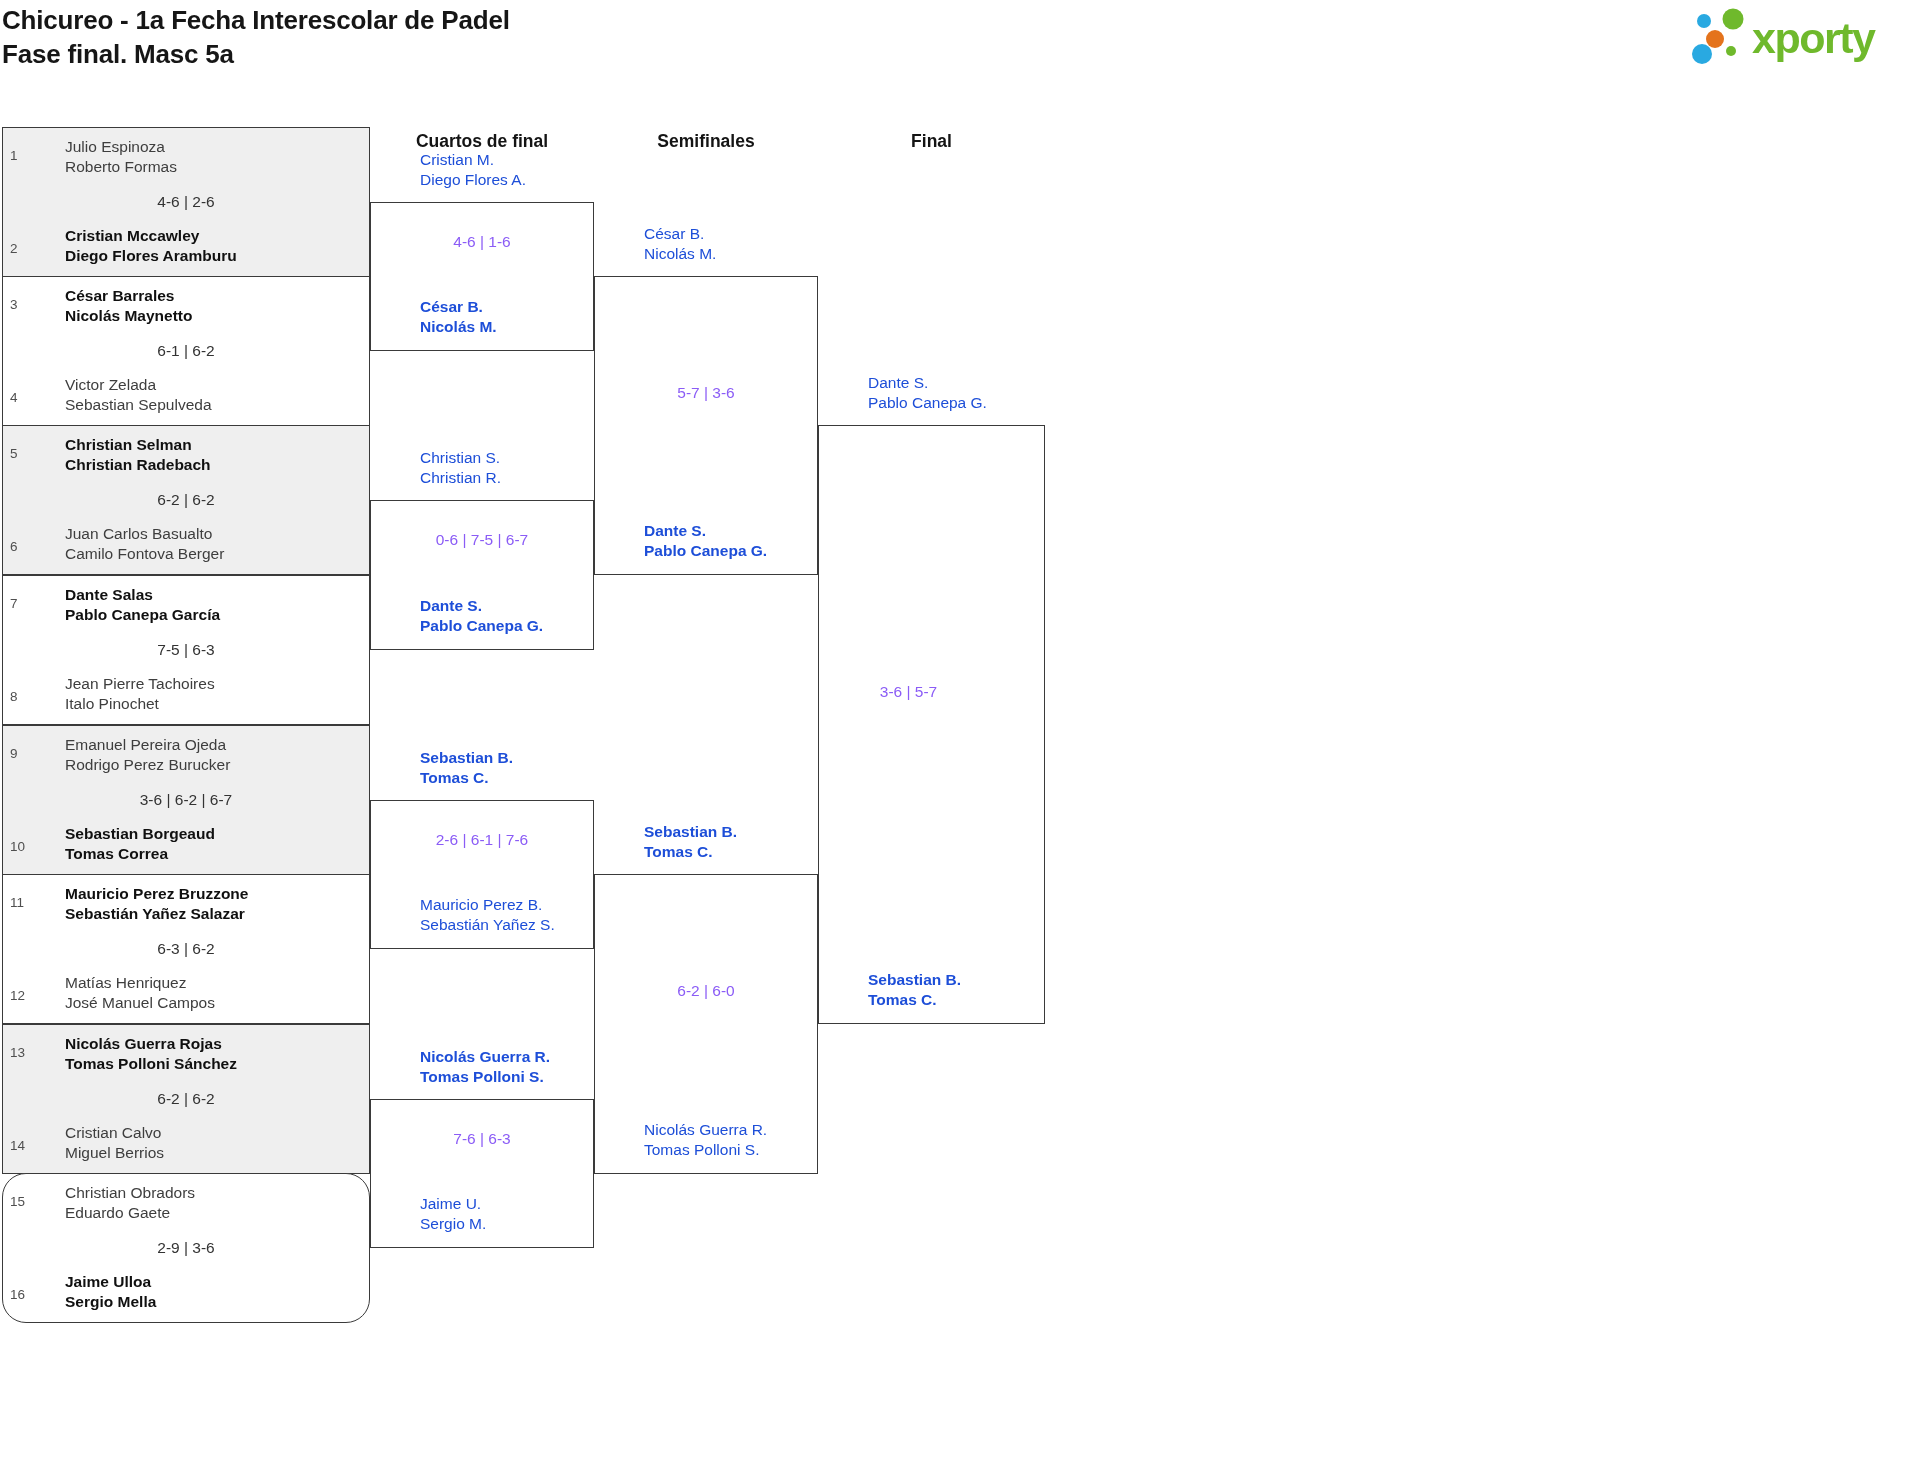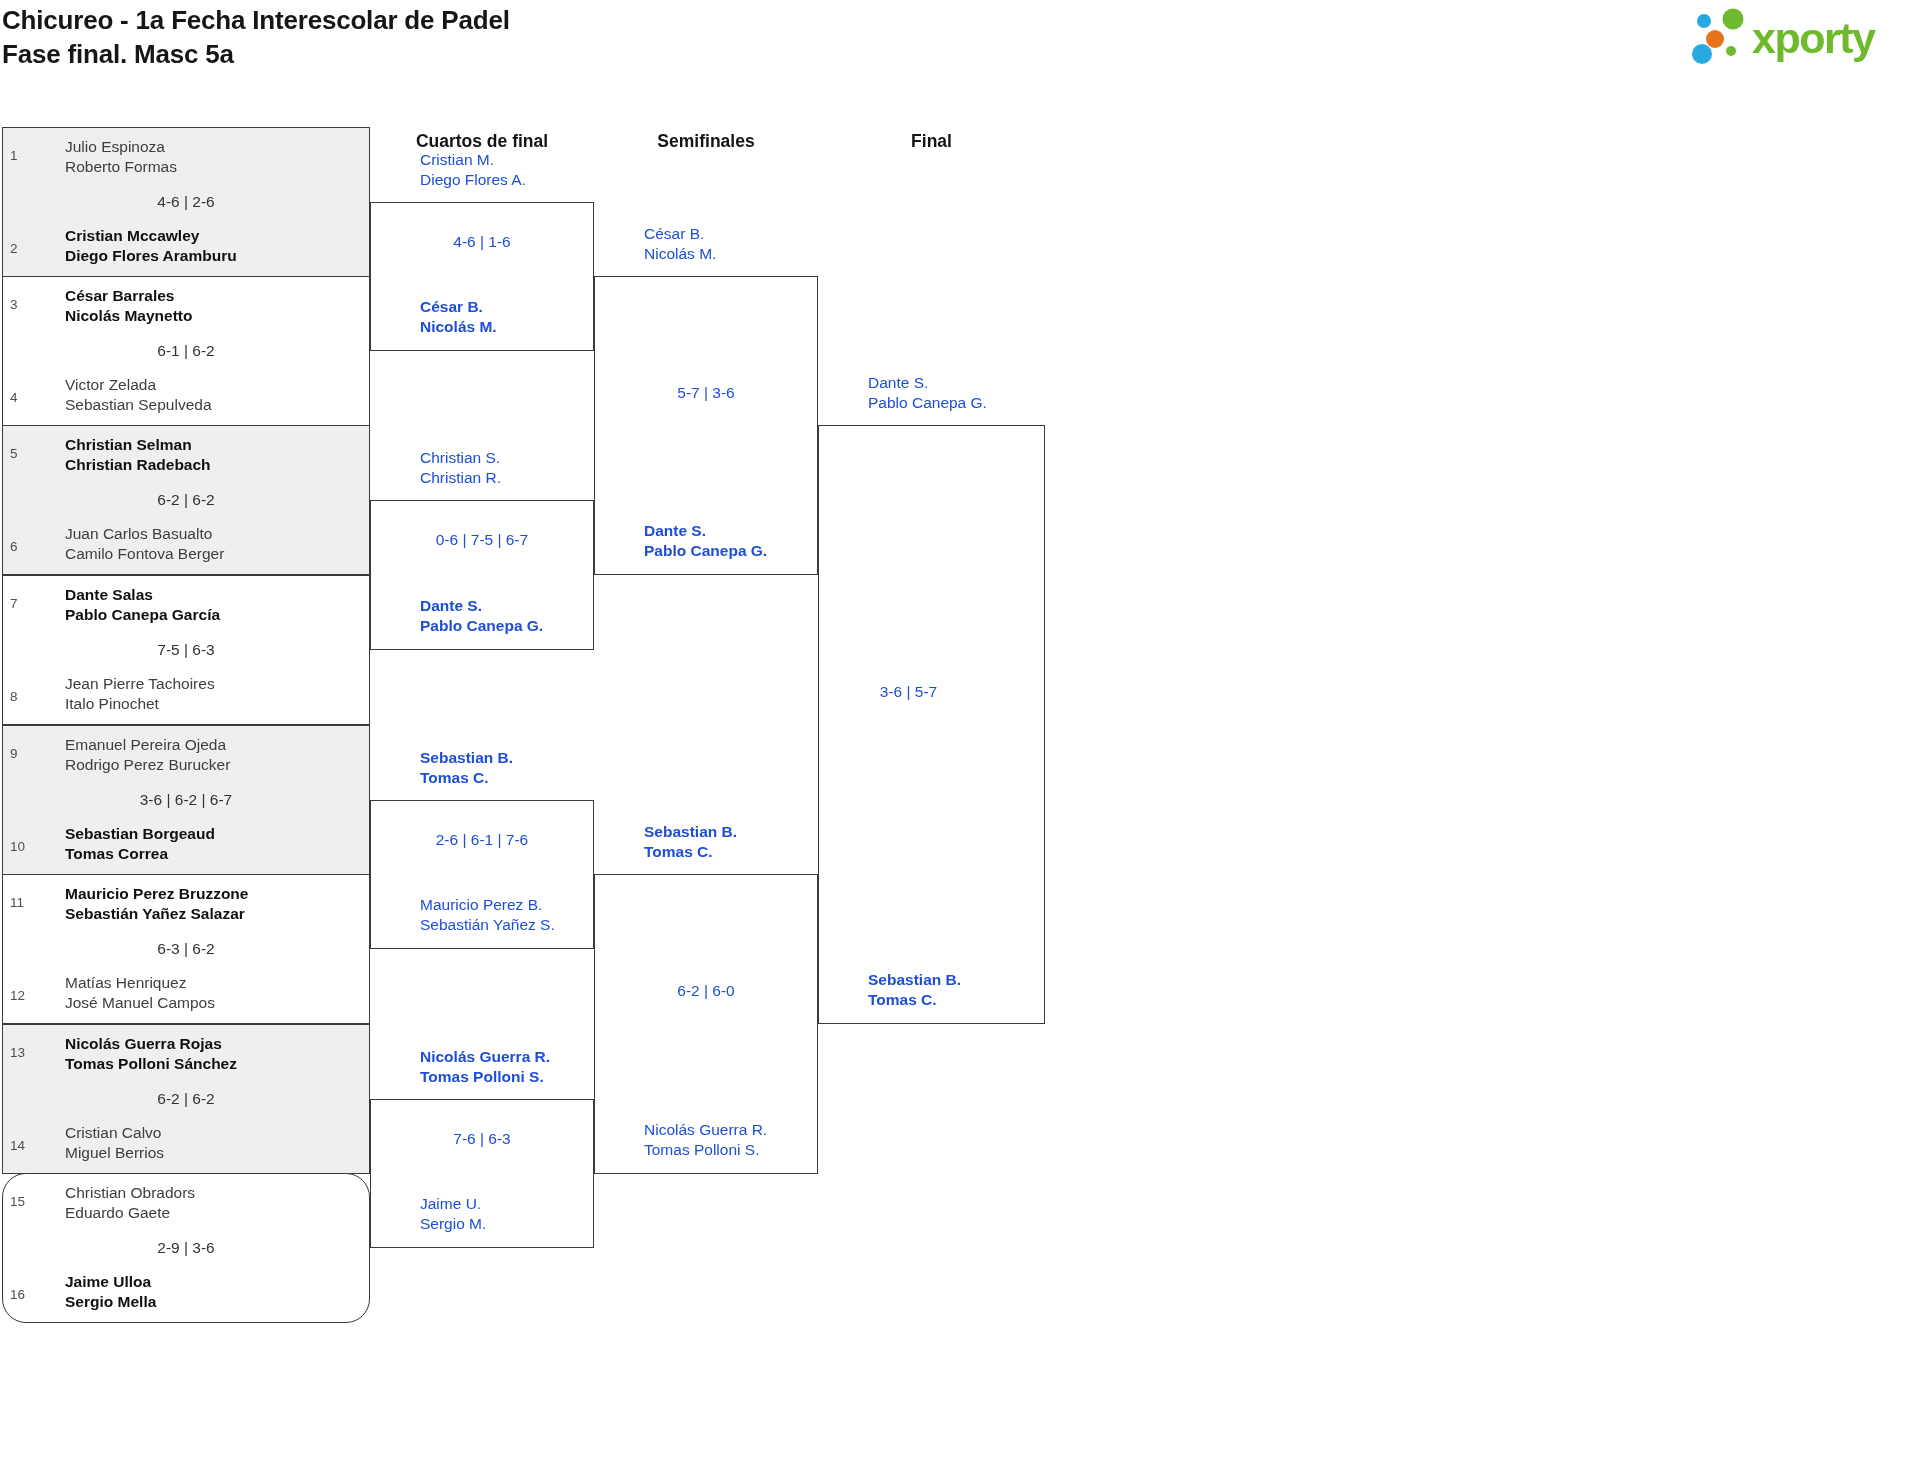--- a/index.html
+++ b/index.html
@@ -22,21 +22,21 @@
   .seed-b{bottom:20px;}
   .team{position:absolute;left:26px;right:6px;font-size:15.5px;line-height:20px;color:#3e3e3e;margin-left:36px;}
   .team-t{top:9px;}
   .team-b{bottom:10px;}
   .bold{font-weight:700;color:#101010;}
   .mscore{position:absolute;left:0;right:0;top:65px;text-align:center;font-size:15.5px;color:#333;}
 
   
   .rbox{position:absolute;border:1px solid #3a3a3a;box-sizing:border-box;background:transparent;}
   .pair{position:absolute;font-size:15.5px;line-height:20px;color:#1d4ed8;margin-left:44px;}
-  .rscore{position:absolute;text-align:center;font-size:15.5px;color:#1d4ed8;line-height:20px;}
+  .rscore{position:absolute;text-align:center;font-size:15.5px;color:#8b5cf6;line-height:20px;}
 </style>
 </head>
 <body>
 
 <div class="page">
 
   <div class="title">
     <div>Chicureo - 1a Fecha Interescolar de Padel</div>
     <div>Fase final. Masc 5a</div>
   </div>

